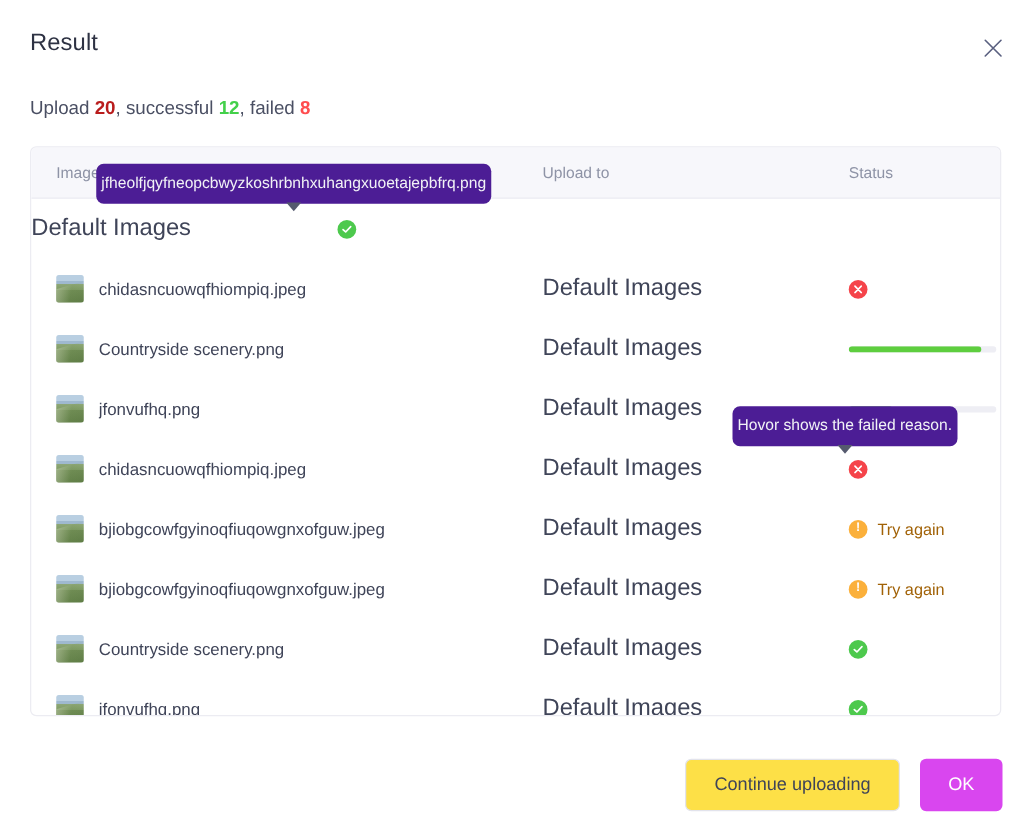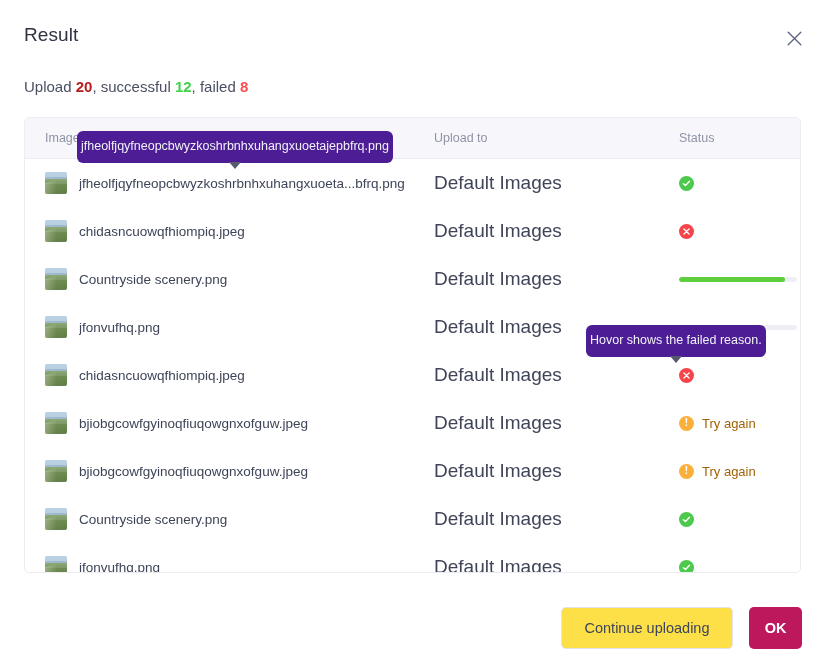--- a/index.html
+++ b/index.html
@@ -253,25 +253,25 @@
     align-items: center;
     justify-content: center;
   }
   .btn-secondary {
     width: 172px;
     background: #fde047;
     color: #3f4458;
     border: 1px solid #e2e3ec;
   }
   .btn-primary {
-    width: 53px;
-    background: #be185d;
+    width: 66px;
+    background: #d946ef;
     color: #ffffff;
     border: none;
-    font-weight: bold;
+    font-weight: normal;
   }
 </style>
 </head>
 <body>
 
 <div class="dialog">
 
   <div class="dialog-header">
     <div class="dialog-title">Result</div>
     <button class="close-button" aria-label="close">
@@ -286,24 +286,20 @@
   </div>
 
   <div class="table-card">
     <div class="table-head">
       <div class="th col-name">Image name</div>
       <div class="th col-upload">Upload to</div>
       <div class="th col-status">Status</div>
     </div>
     <div class="table-body" id="table-body">
         <div class="row">
-          <div class="cell-name">
-            <div class="thumb"></div>
-            <span class="file-name">jfheolfjqyfneopcbwyzkoshrbnhxuhangxuoeta...bfrq.png</span>
-          </div>
           <div class="cell-upload">Default Images</div>
           <div class="cell-status">
             <span class="status-icon success">
               <svg width="9" height="9" viewBox="0 0 10 10">
                 <path d="M1.6 5.2 L3.9 7.3 L8.4 2.6" stroke="#ffffff" stroke-width="1.5" fill="none" stroke-linecap="round" stroke-linejoin="round"></path>
               </svg>
             </span>
           </div>
         </div>
         <div class="row">

